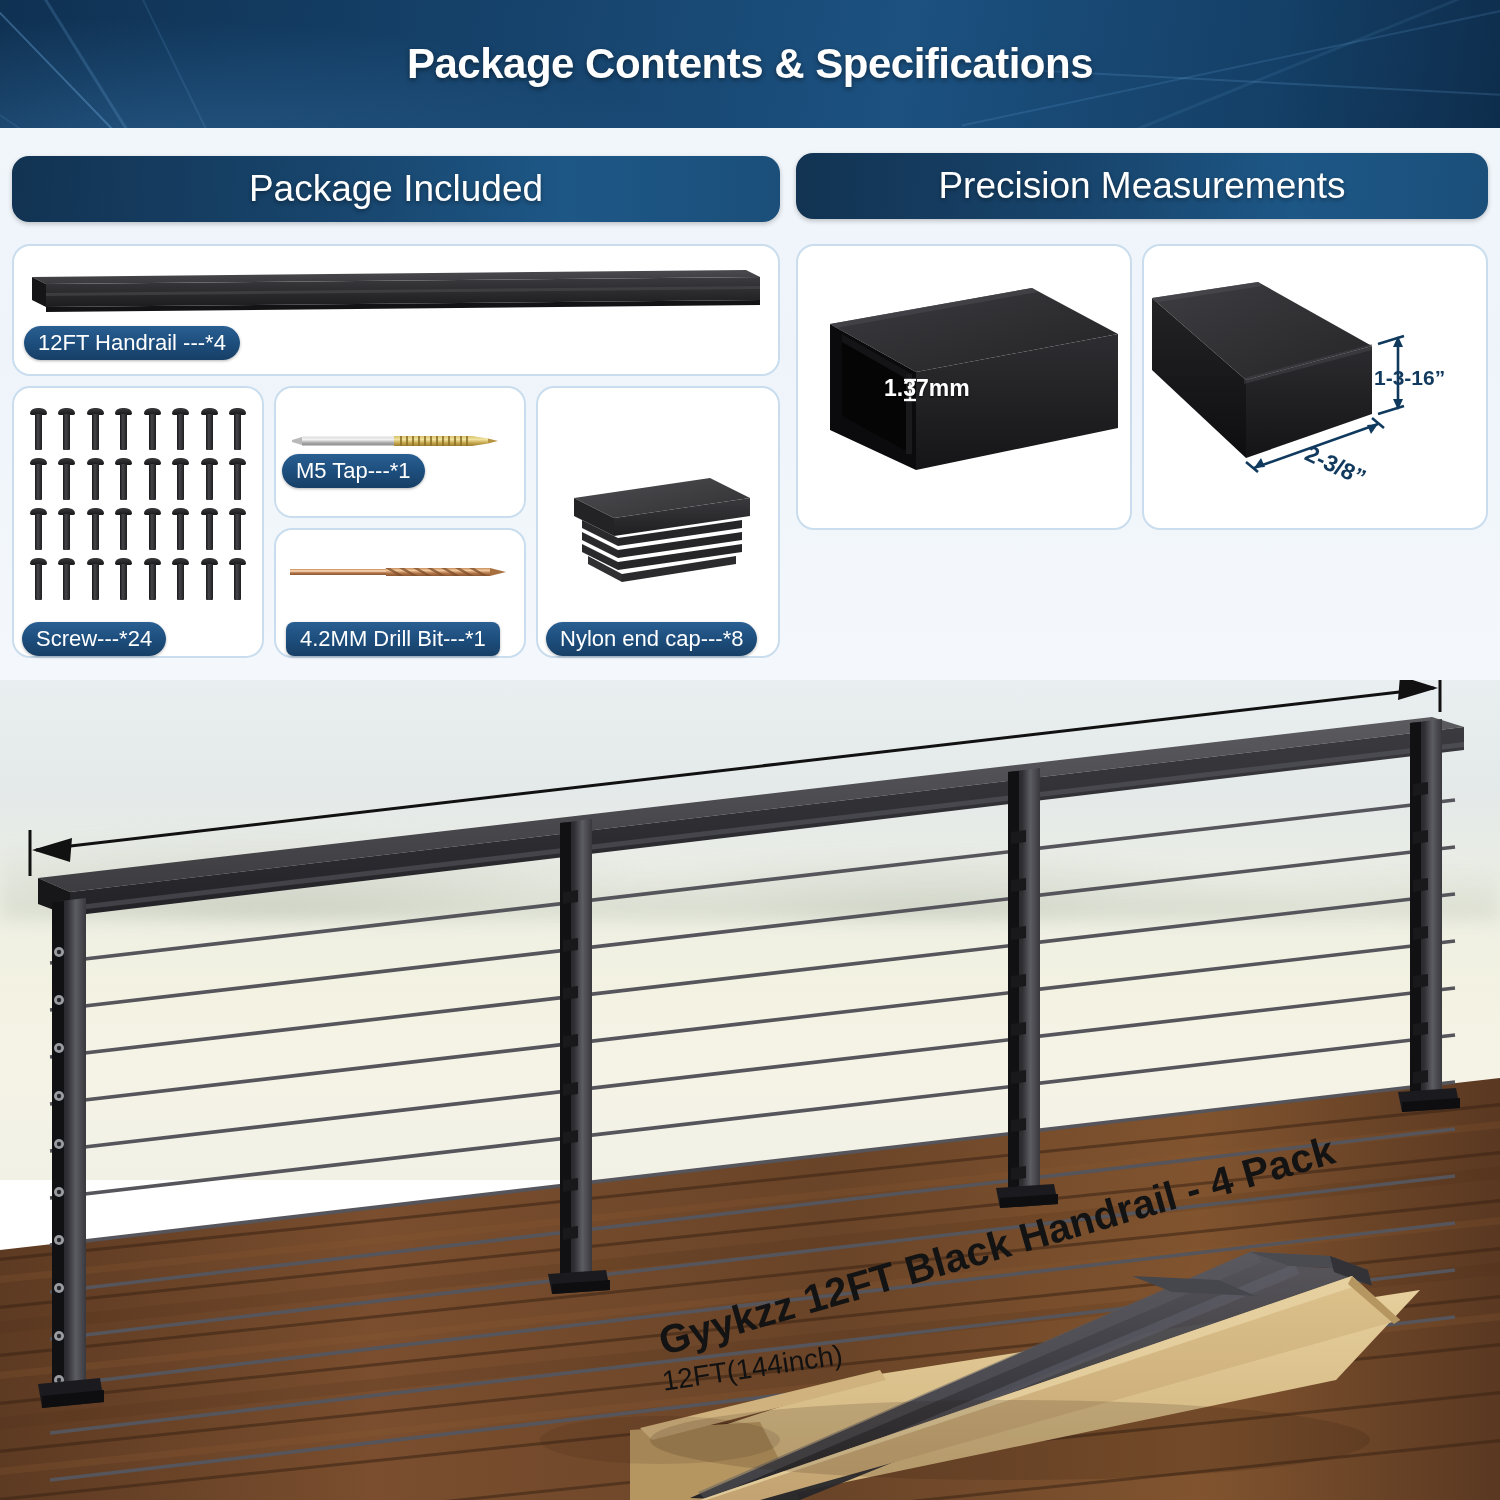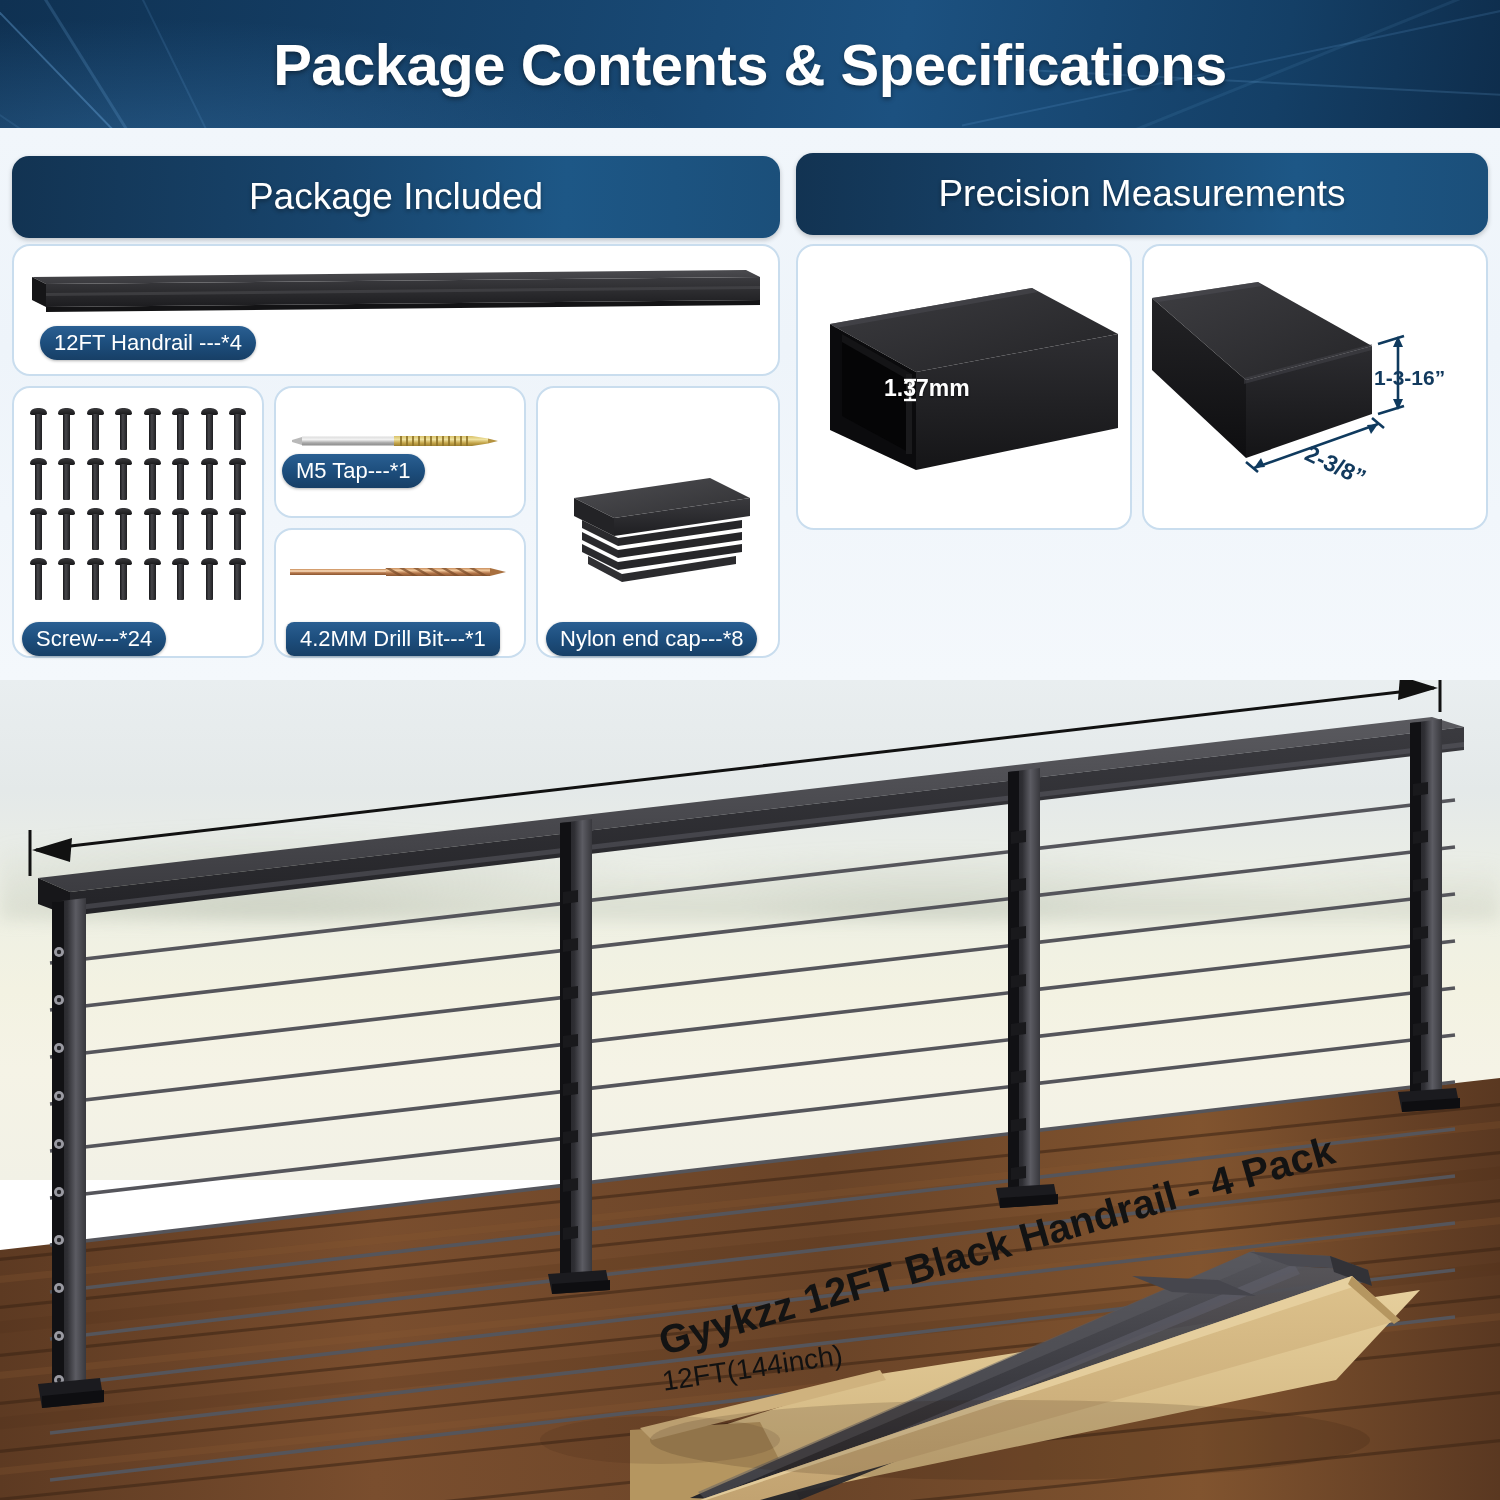--- a/index.html
+++ b/index.html
@@ -28,34 +28,34 @@
   #header .streak.s5 { left:1510px;top:10px;  width:560px; height:2px; transform:rotate(168deg); opacity:.45; }
   #header .streak.s6 { left:1520px;top:-24px; width:460px; height:3px; transform:rotate(158deg); opacity:.3; }
   #header .streak.s7 { left:1505px;top:96px;  width:480px; height:2px; transform:rotate(183deg); opacity:.5; }
   #header .wash {
     position:absolute; left:0; top:0; width:760px; height:128px;
     background:radial-gradient(ellipse at 18% 120%, rgba(70,140,200,.34) 0%, rgba(70,140,200,0) 62%);
   }
   #header-title {
     position:absolute; left:0; top:0; width:1500px; height:128px;
     display:flex; align-items:center; justify-content:center;
-    color:#fff; font-size:58px; font-weight:bold; letter-spacing:-.5px;
+    color:#fff; font-size:42px; font-weight:bold; letter-spacing:-.5px;
     text-shadow:0 2px 5px rgba(0,0,0,.45);
     white-space:nowrap;
   }
 
   
   #spec-area {
     position:absolute; left:0; top:128px; width:1500px; height:552px;
     background:linear-gradient(180deg,#f1f6fb 0%,#eef4fa 40%,#f4f8fc 100%);
   }
 
   
   .section-pill {
-    position:absolute; height:82px; border-radius:17px;
+    position:absolute; height:66px; border-radius:17px;
     background:linear-gradient(92deg,#123352 0%,#18456d 42%,#1d5786 72%,#1b4f7a 100%);
     display:flex; align-items:center; justify-content:center;
     color:#fff; font-size:37px; font-weight:normal;
     text-shadow:0 2px 4px rgba(0,0,0,.4);
     box-shadow:0 2px 5px rgba(0,0,0,.22);
   }
   #pill-left  { left:12px;  top:156px; width:768px; }
   #pill-right { left:796px; top:153px; width:692px; }
 
   
@@ -72,21 +72,21 @@
   #card-block    { left:1142px;top:244px; width:346px; height:286px; }
 
   
   .label-pill {
     position:absolute; height:34px; padding:0 14px;
     border-radius:17px;
     background:linear-gradient(180deg,#2a5f92 0%,#1d4e7d 50%,#173f66 100%);
     color:#fff; font-size:22px; display:flex; align-items:center;
     white-space:nowrap; box-shadow:0 1px 3px rgba(0,0,0,.3);
   }
-  #lbl-handrail { left:40px;  top:326px; }
+  #lbl-handrail { left:24px;  top:326px; }
   #lbl-screws   { left:22px;  top:622px; }
   #lbl-tap      { left:282px; top:454px; }
   #lbl-drill    { left:286px; top:622px;border-radius:8px; }
   #lbl-cap      { left:546px; top:622px; }
 
   
   .rail-art { position:absolute; left:30px; top:266px; width:732px; height:48px; }
 
   
   #screws-grid {

